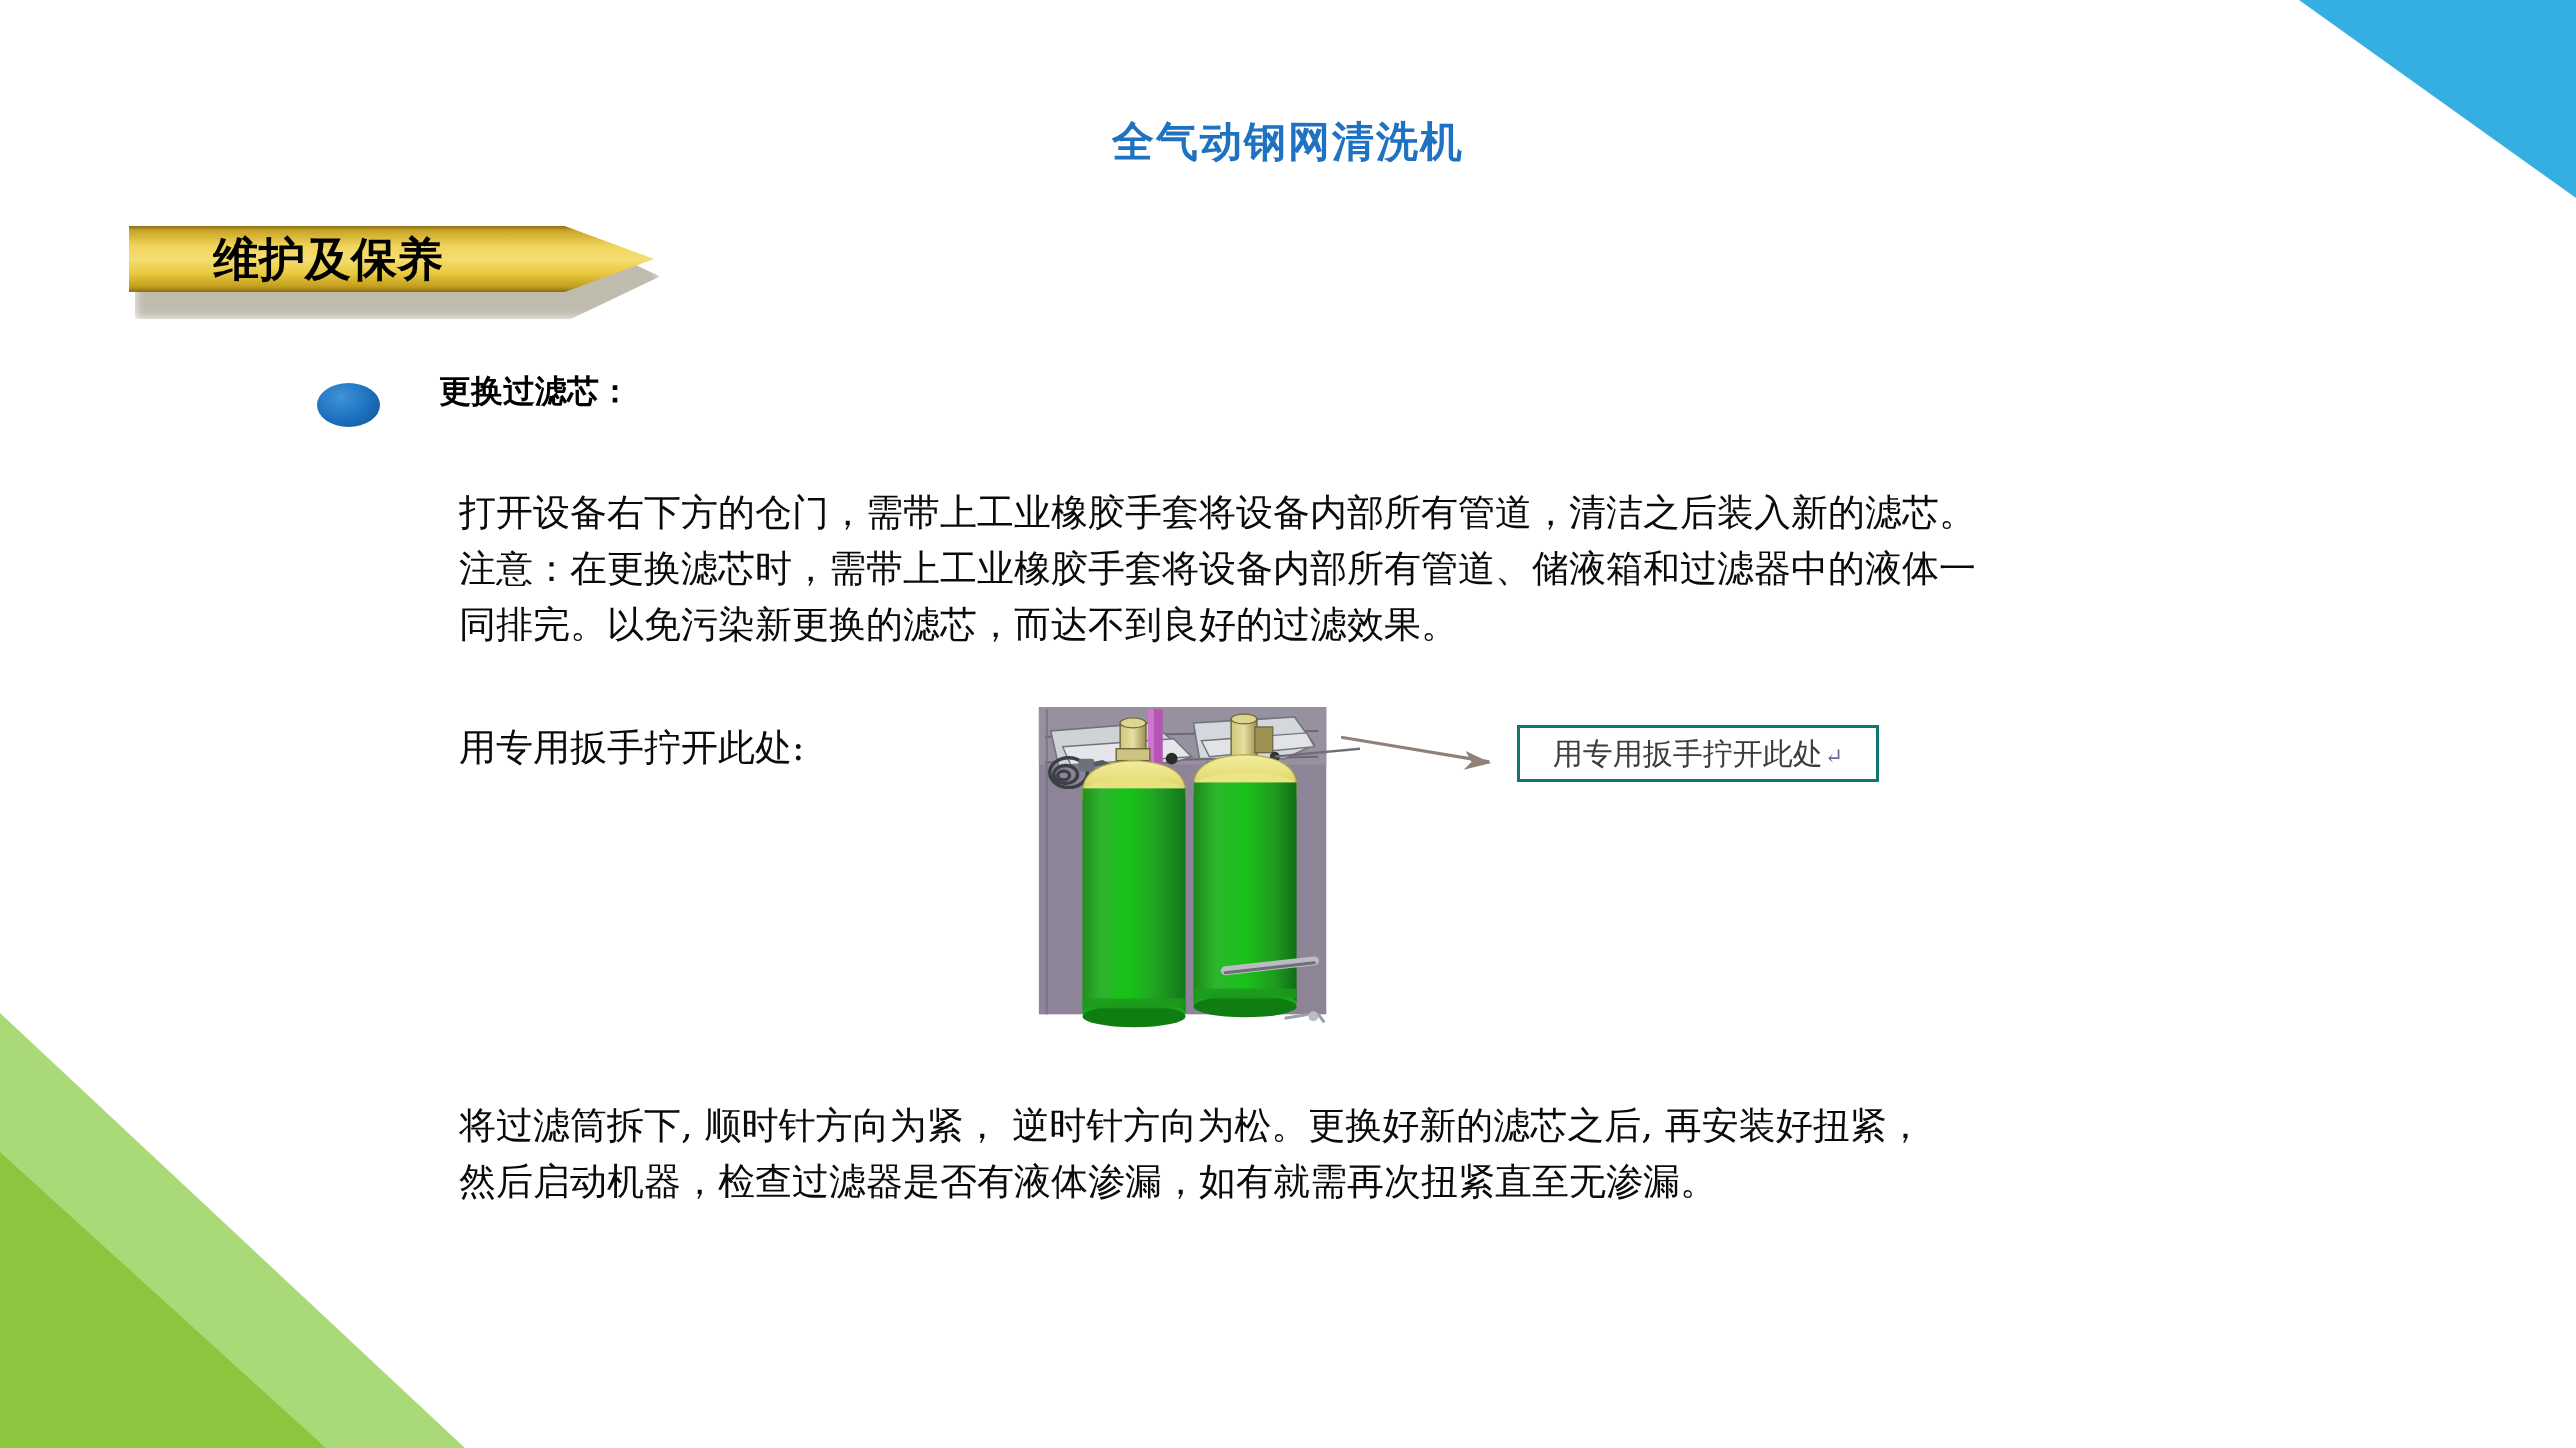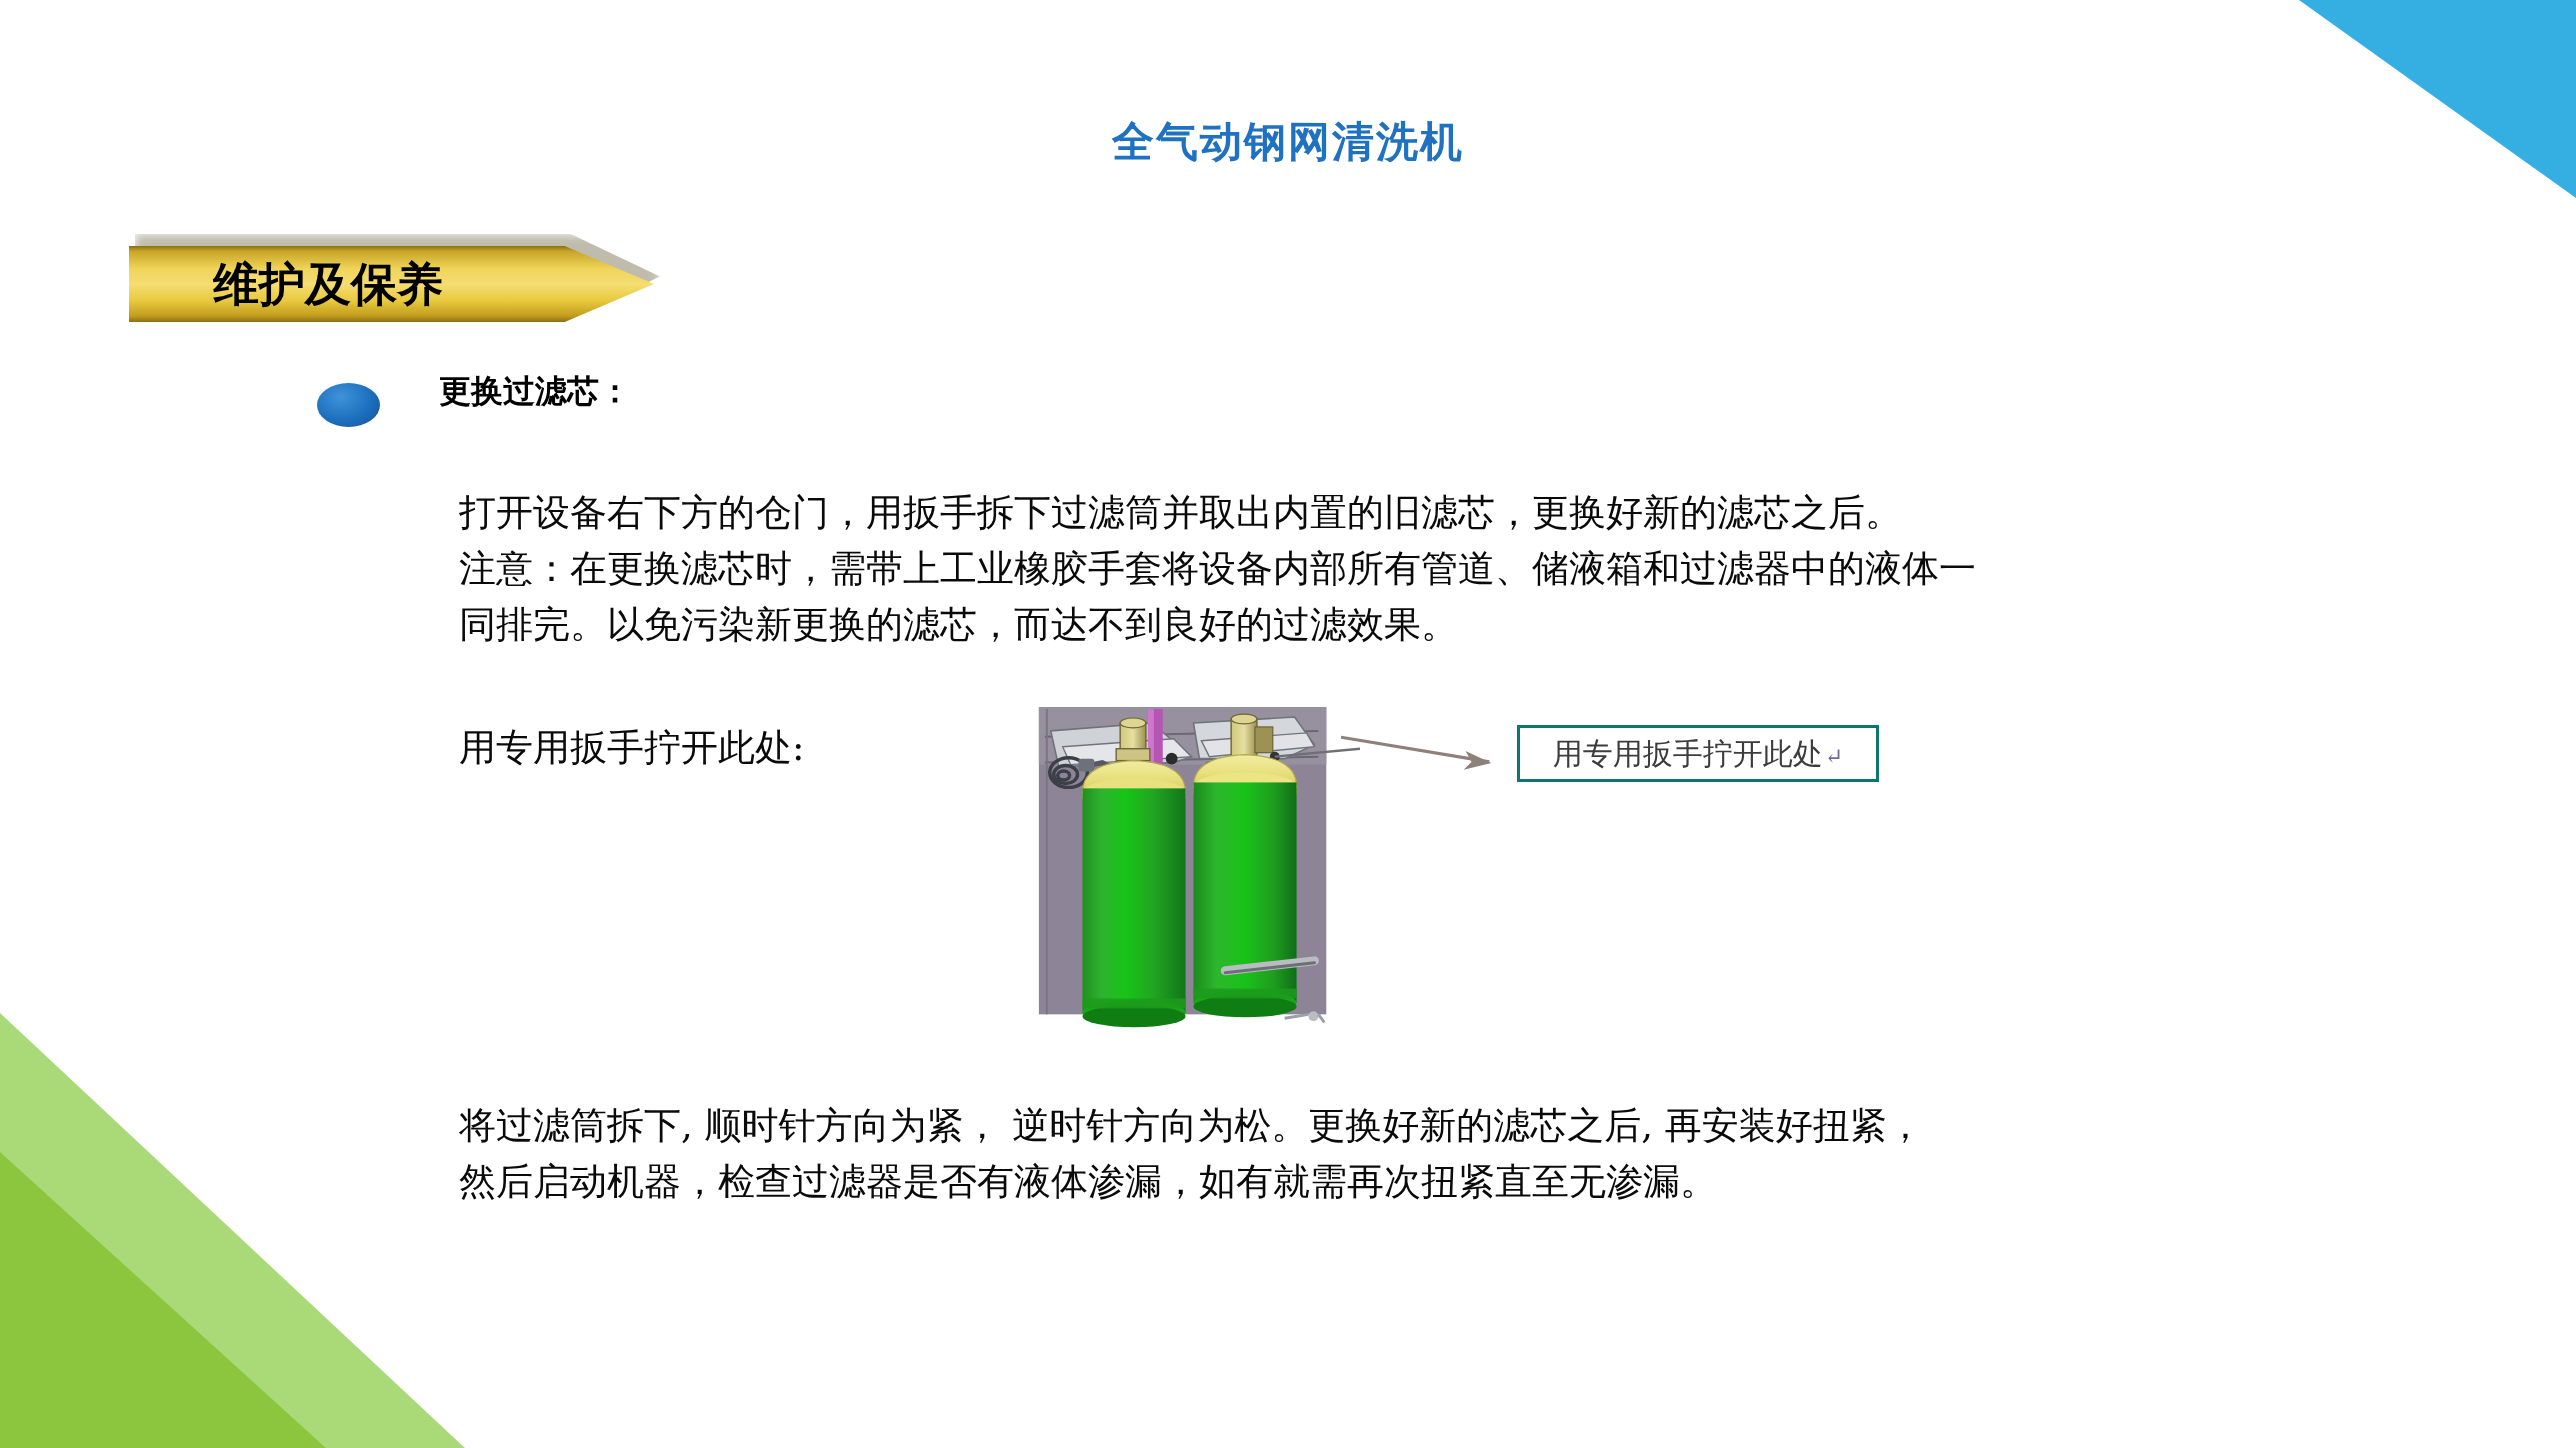--- a/index.html
+++ b/index.html
@@ -82,34 +82,33 @@
     background: rgba(90, 80, 40, 0.38);
     filter: blur(5px);
     clip-path: polygon(0 0, 83% 0, 100% 50%, 83% 100%, 0 100%);
     -webkit-clip-path: polygon(0 0, 83% 0, 100% 50%, 83% 100%, 0 100%);
   }
   .banner {
     position: absolute;
     left: 0;
     top: 0;
     width: 525px;
-    height: 76px;
+    height: 66px;
     background: linear-gradient(to bottom,
         #8c6f15 0%,
         #c8a527 7%,
         #f0d45a 30%,
         #f5dd72 50%,
         #e8c93f 72%,
         #c29d1d 92%,
         #8c6f15 100%);
     clip-path: polygon(0 0, 83% 0, 100% 50%, 83% 100%, 0 100%);
     -webkit-clip-path: polygon(0 0, 83% 0, 100% 50%, 83% 100%, 0 100%);
     display: flex;
     align-items: center;
-    margin-top: 20px;
   }
   .banner-label {
     font-family: "DejaVu Serif", serif;
     font-size: 46px;
     font-weight: bold;
     color: #000000;
     margin-left: 84px;
     line-height: 1;
     white-space: nowrap;
   }
@@ -213,21 +212,21 @@
     <div class="banner-shadow"></div>
     <div class="banner">
       <span class="banner-label">维护及保养</span>
     </div>
   </div>
 
   <div class="bullet-dot"></div>
   <div class="bullet-heading">更换过滤芯：</div>
 
   <div class="body-block" id="para-1">
-    <div class="body-line">打开设备右下方的仓门，用扳手拆下过滤筒并取出内置的旧滤芯，更换好新的滤芯之后。</div>
+    <div class="body-line">打开设备右下方的仓门，需带上工业橡胶手套将设备内部所有管道，清洁之后装入新的滤芯。</div>
     <div class="body-line">注意：在更换滤芯时，需带上工业橡胶手套将设备内部所有管道、储液箱和过滤器中的液体一</div>
     <div class="body-line">同排完。以免污染新更换的滤芯，而达不到良好的过滤效果。</div>
   </div>
 
   <div class="body-block" id="para-2">
     <div class="body-line">用专用扳手拧开此处:</div>
   </div>
 
   <div class="photo">
     <svg width="335" height="369" viewBox="0 0 338 372">

